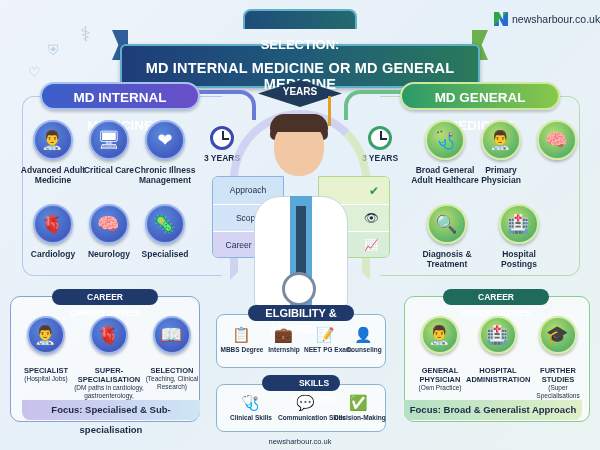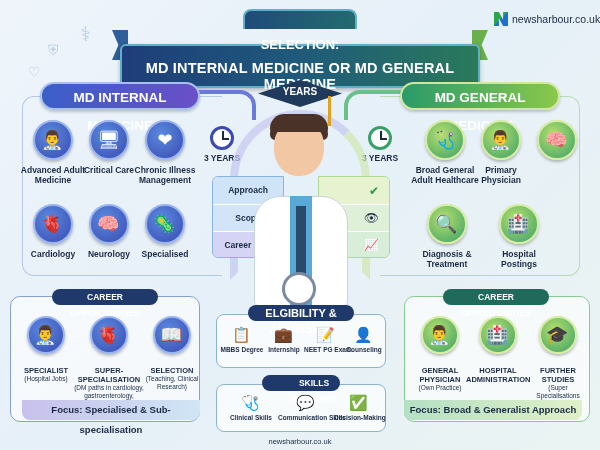--- a/index.html
+++ b/index.html
@@ -35,21 +35,21 @@
 .clock.g{border-color:#3aa06a;}
 .clock::before{content:"";position:absolute;left:9px;top:2px;width:2px;height:8px;background:#1b2a44;}
 .clock::after{content:"";position:absolute;left:9px;top:9px;width:7px;height:2px;background:#1b2a44;}
 .yrs{font-size:8.5px;font-weight:bold;text-align:center;margin-top:3px;}
 
 .arc{left:230px;top:110px;width:140px;height:170px;border-radius:70px 70px 0 0;border:8px solid;border-color:#c6c8f0 #cfe8b0 transparent #c6c8f0;opacity:.7;}
 .cap{left:258px;top:80px;width:84px;height:30px;background:#1f3a5a;clip-path:polygon(50% 0,100% 45%,50% 90%,0 45%);}
 .cap-t{left:258px;top:86px;width:84px;text-align:center;color:#fff;font-size:10px;font-weight:bold;}
 .tassel{left:328px;top:96px;width:3px;height:30px;background:#e0a020;}
 .tbl-l{left:212px;top:176px;width:72px;height:82px;border:1px solid #8ab4e0;border-radius:6px 0 0 6px;overflow:hidden;}
-.tbl-l div{height:27px;font-size:8.5px;padding:0 6px;display:flex;align-items:center;justify-content:center;line-height:9px;text-align:center;font-weight:bold;}
+.tbl-l div{height:27px;font-size:8.5px;padding:0 6px;display:flex;align-items:center;justify-content:center;line-height:9px;text-align:center;}
 .tbl-r{left:318px;top:176px;width:72px;height:82px;border:1px solid #b0d890;border-radius:0 6px 6px 0;overflow:hidden;}
 .tbl-r div{height:27px;display:flex;align-items:center;justify-content:flex-end;padding-right:10px;font-size:12px;}
 
 .head{left:274px;top:120px;width:50px;height:56px;border-radius:45% 45% 48% 48%;background:#f2c7a4;}
 .hair{left:270px;top:114px;width:58px;height:26px;background:#4a3228;border-radius:30px 30px 8px 8px;}
 .coat{left:254px;top:196px;width:94px;height:110px;background:#fff;border-radius:26px 26px 4px 4px;border:1px solid #c8d4e0;}
 .shirt{left:290px;top:196px;width:22px;height:110px;background:#5aa8d8;}
 .tie{left:296px;top:206px;width:10px;height:80px;background:#2a4a6a;}
 .compass{left:282px;top:272px;width:34px;height:34px;border-radius:50%;background:#fff;border:3px solid #7a8aa0;}
 

